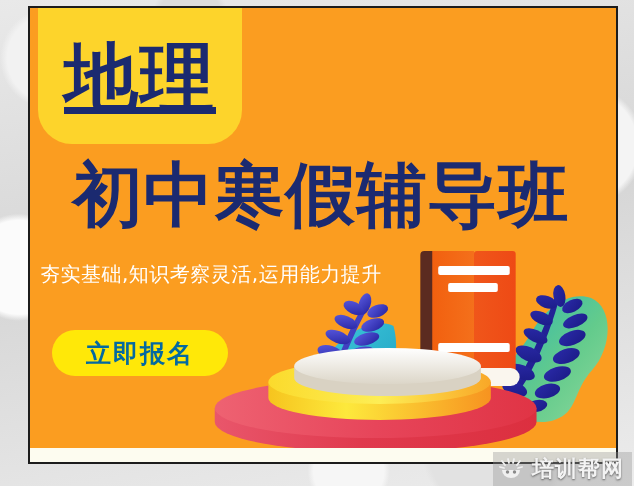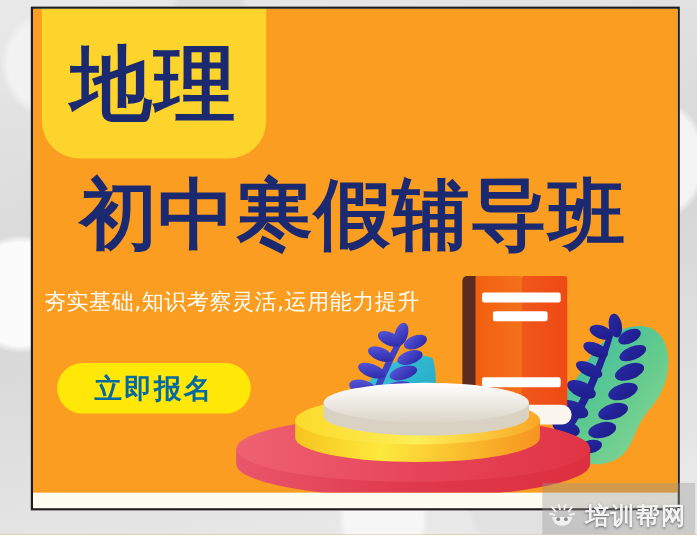--- a/index.html
+++ b/index.html
@@ -50,20 +50,21 @@
     background:#fdd42b;
     border-radius:0 0 34px 34px;
     display:flex;align-items:center;justify-content:center;
     z-index:6;
   }
   #badge .txt{
     font-size:74px;font-weight:bold;color:#1b2a70;
     letter-spacing:2px;line-height:1;
     font-family:"DejaVu Sans","Liberation Sans",sans-serif;
     transform:translateY(4px);
+    text-decoration:underline;
   }
 
   
   #headline{
     position:absolute;left:-2px;top:152px;width:100%;
     text-align:center;z-index:7;
     font-size:70px;font-weight:bold;color:#1b2a70;
     letter-spacing:1px;line-height:1;
     font-family:"DejaVu Sans","Liberation Sans",sans-serif;
     white-space:nowrap;
@@ -89,21 +90,21 @@
     font-size:25px;font-weight:bold;color:#0369a1;letter-spacing:2px;
     font-family:"DejaVu Sans","Liberation Sans",sans-serif;
   }
 
   
   #illus{position:absolute;left:0;top:0;width:100%;height:440px;z-index:3;}
 
   
   #watermark{
     position:absolute;right:2px;bottom:0px;
-    height:34px;padding:13px 8px 0 6px;
+    height:34px;padding:0 8px 0 6px;
     display:flex;align-items:center;gap:7px;
     background:rgba(150,150,150,.38);
     z-index:30;
   }
   #watermark .wm-txt{
     font-size:22px;font-weight:bold;color:#f3f3f3;letter-spacing:1px;
     text-shadow:0 1px 2px rgba(60,60,60,.75);
     font-family:"DejaVu Sans","Liberation Sans",sans-serif;
   }
 </style>

